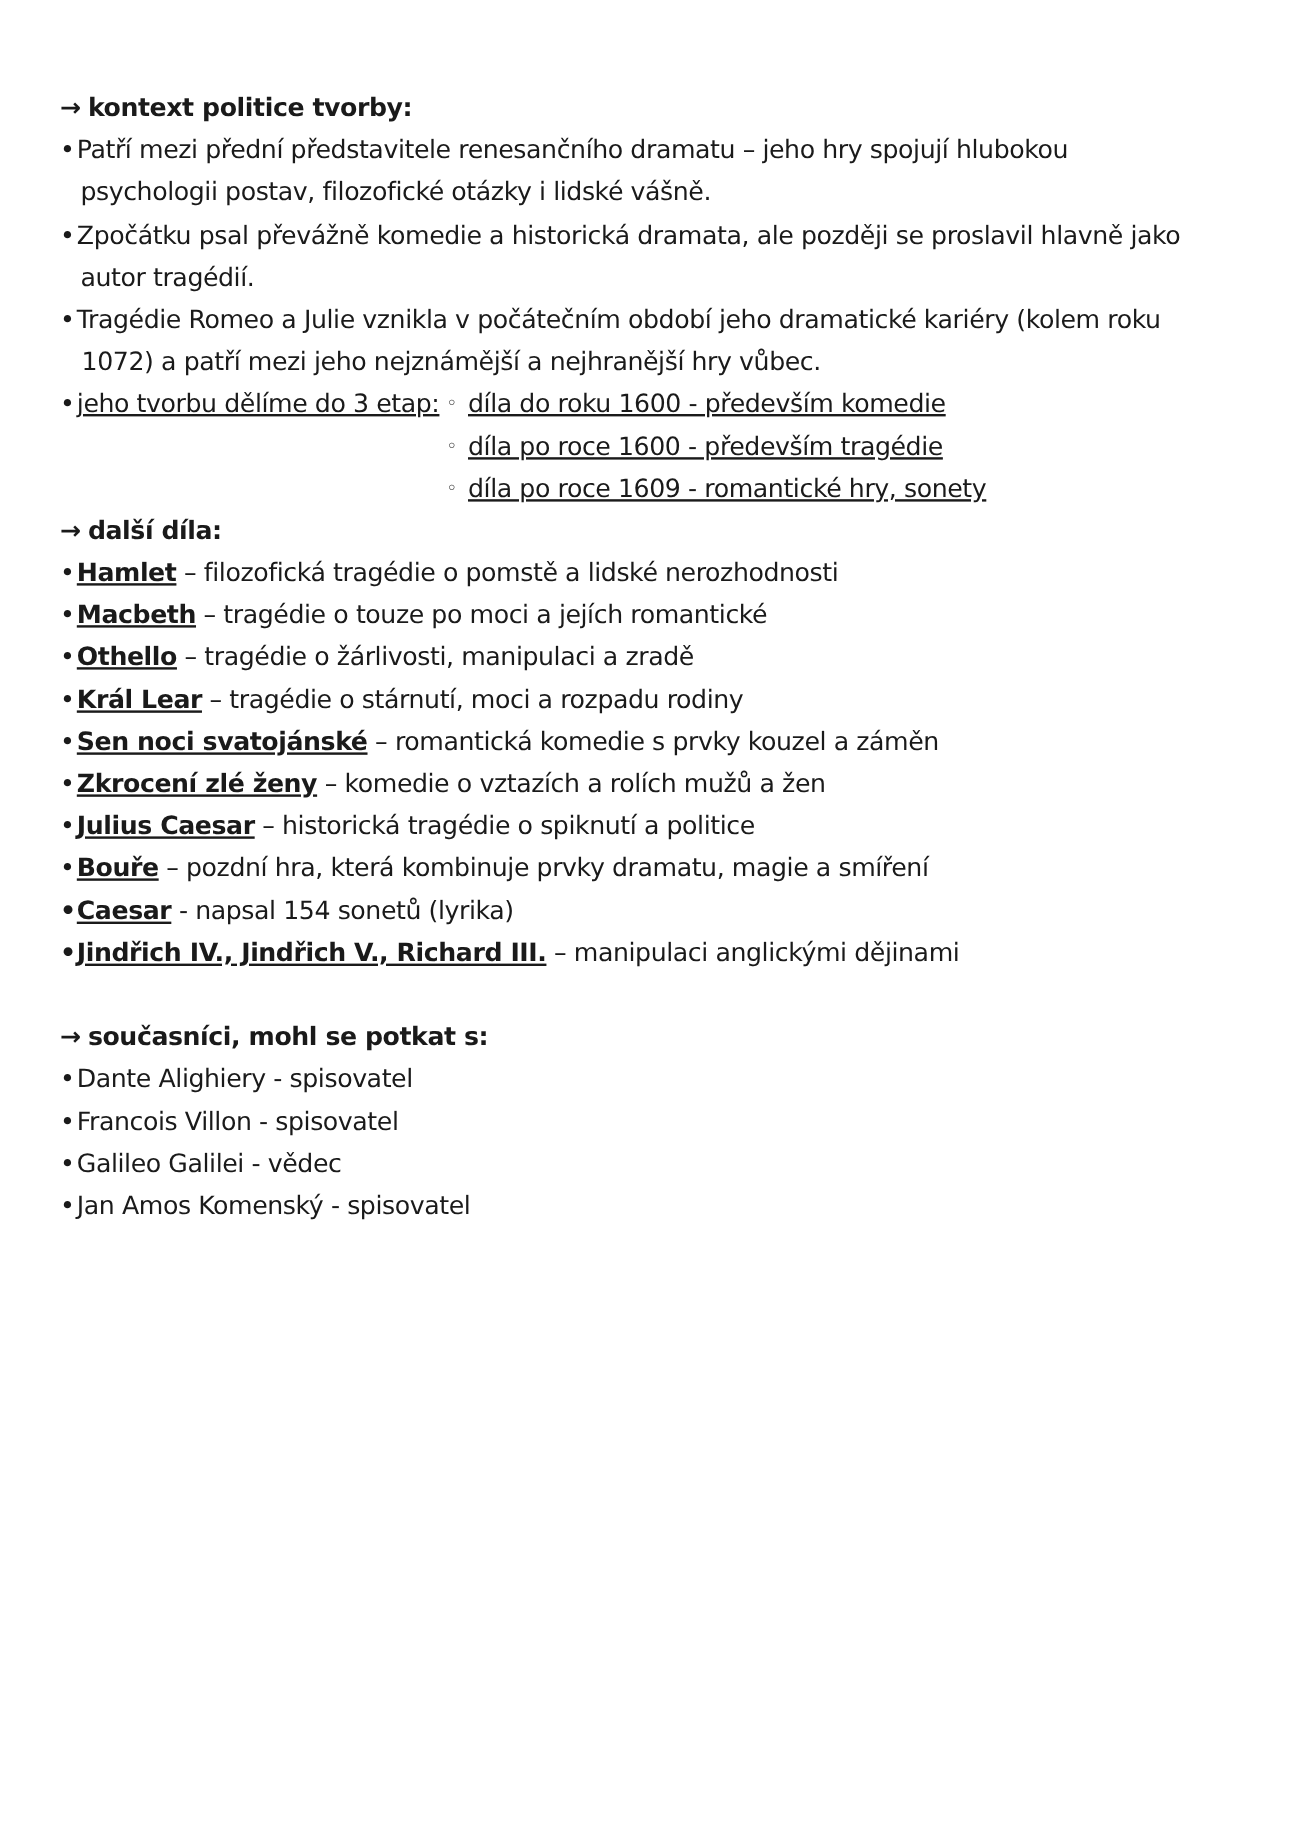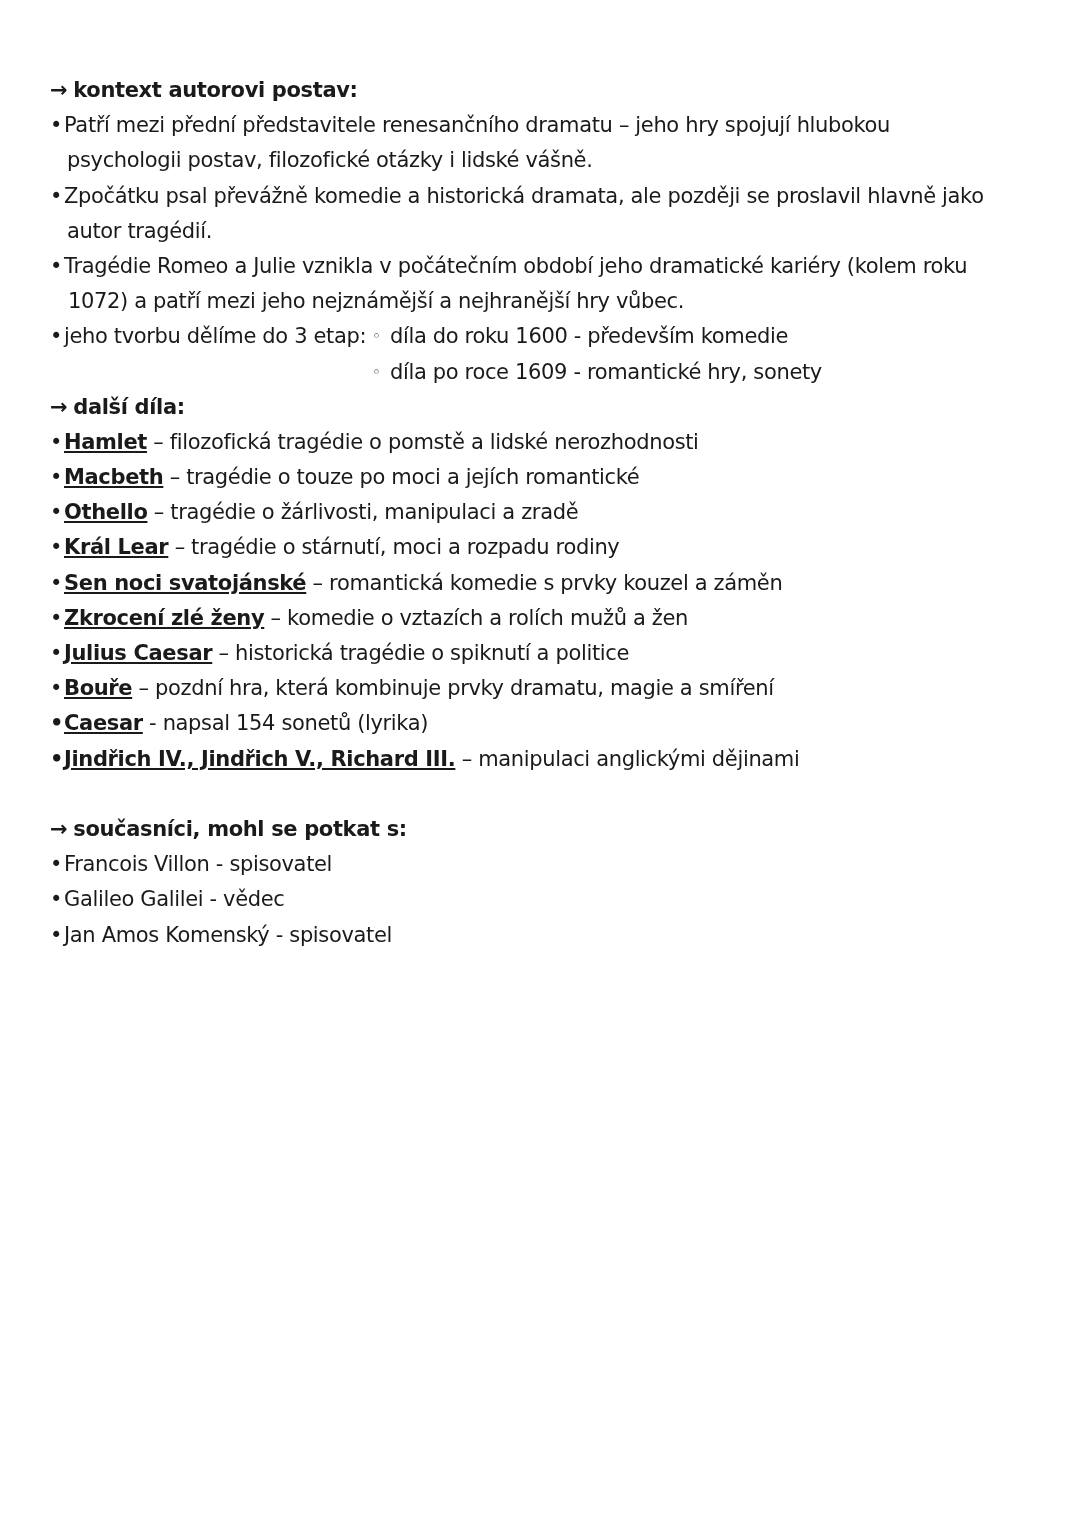--- a/index.html
+++ b/index.html
@@ -40,20 +40,21 @@
       width: 14px;
     }
     .bullet.bold { font-weight: bold; }
     .cont {
       padding-left: 17px;
     }
     .title { font-weight: bold; text-decoration: underline; }
     .italic { }
     .stage-row {
       display: flex;
+      text-decoration: underline;
     }
     .stage-label {
       width: 322px;
       flex: none;
     }
     .stage-indent { width: 322px; flex: none; }
     .circle {
       display: inline-block;
       width: 18px;
       font-size: 15px;
@@ -62,21 +63,21 @@
     }
     .gap { height: 35.2px; }
   </style>
 </head>
 <body>
 
 <div class="page">
 
   <section>
     <div class="line heading">
-      <span class="arrow">→</span><span>kontext autorovi postav:</span>
+      <span class="arrow">→</span><span>kontext politice tvorby:</span>
     </div>
 
     <div>
       <div class="line"><span class="bullet">•</span><span>Patří mezi přední představitele renesančního dramatu – jeho hry spojují hlubokou</span></div>
       <div class="line cont"><span>psychologii postav, filozofické otázky i lidské vášně.</span></div>
     </div>
 
     <div>
       <div class="line"><span class="bullet">•</span><span>Zpočátku psal převážně komedie a historická dramata, ale později se proslavil hlavně jako</span></div>
       <div class="line cont"><span>autor tragédií.</span></div>
@@ -84,20 +85,24 @@
 
     <div>
       <div class="line"><span class="bullet">•</span><span>Tragédie </span><span class="italic">Romeo a Julie</span><span> vznikla v počátečním období jeho dramatické kariéry (kolem roku</span></div>
       <div class="line cont" style="padding-left:18px"><span>1072) a patří mezi jeho nejznámější a nejhranější hry vůbec.</span></div>
     </div>
 
     <div>
       <div class="line stage-row">
         <span class="stage-label"><span class="bullet">•</span><span>jeho tvorbu dělíme do 3 etap:</span></span>
         <span><span class="circle">◦</span><span>díla do roku 1600 - především komedie</span></span>
+      </div>
+      <div class="line stage-row">
+        <span class="stage-indent"></span>
+        <span><span class="circle">◦</span><span>díla po roce 1600 - především tragédie</span></span>
       </div>
       <div class="line stage-row">
         <span class="stage-indent"></span>
         <span><span class="circle">◦</span><span>díla po roce 1609 - romantické hry, sonety</span></span>
       </div>
     </div>
   </section>
 
   <section>
     <div class="line heading">
@@ -114,18 +119,19 @@
     <div class="line"><span class="bullet bold">•</span><span class="title">Caesar</span><span> - napsal 154 sonetů (lyrika)</span></div>
     <div class="line"><span class="bullet bold">•</span><span class="title">Jindřich IV., Jindřich V., Richard III.</span><span> – manipulaci anglickými dějinami</span></div>
   </section>
 
   <div class="gap"></div>
 
   <section>
     <div class="line heading">
       <span class="arrow">→</span><span>současníci, mohl se potkat s:</span>
     </div>
+    <div class="line"><span class="bullet">•</span><span>Dante Alighiery - spisovatel</span></div>
     <div class="line"><span class="bullet">•</span><span>Francois Villon - spisovatel</span></div>
     <div class="line"><span class="bullet">•</span><span>Galileo Galilei - vědec</span></div>
     <div class="line"><span class="bullet">•</span><span>Jan Amos Komenský - spisovatel</span></div>
   </section>
 
 </div>
 
 </body></html>

